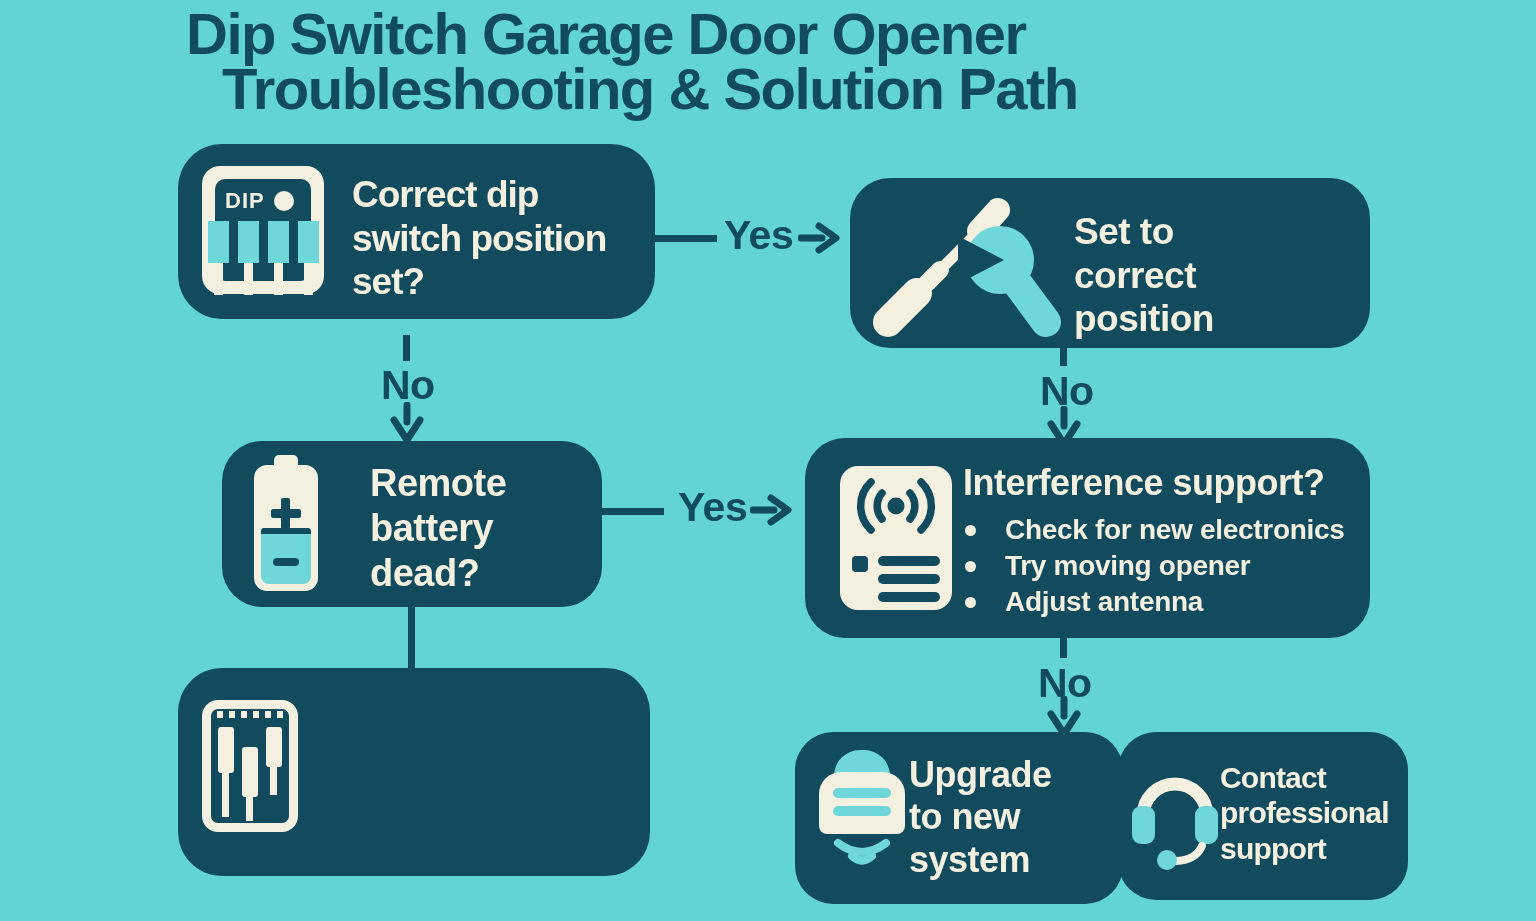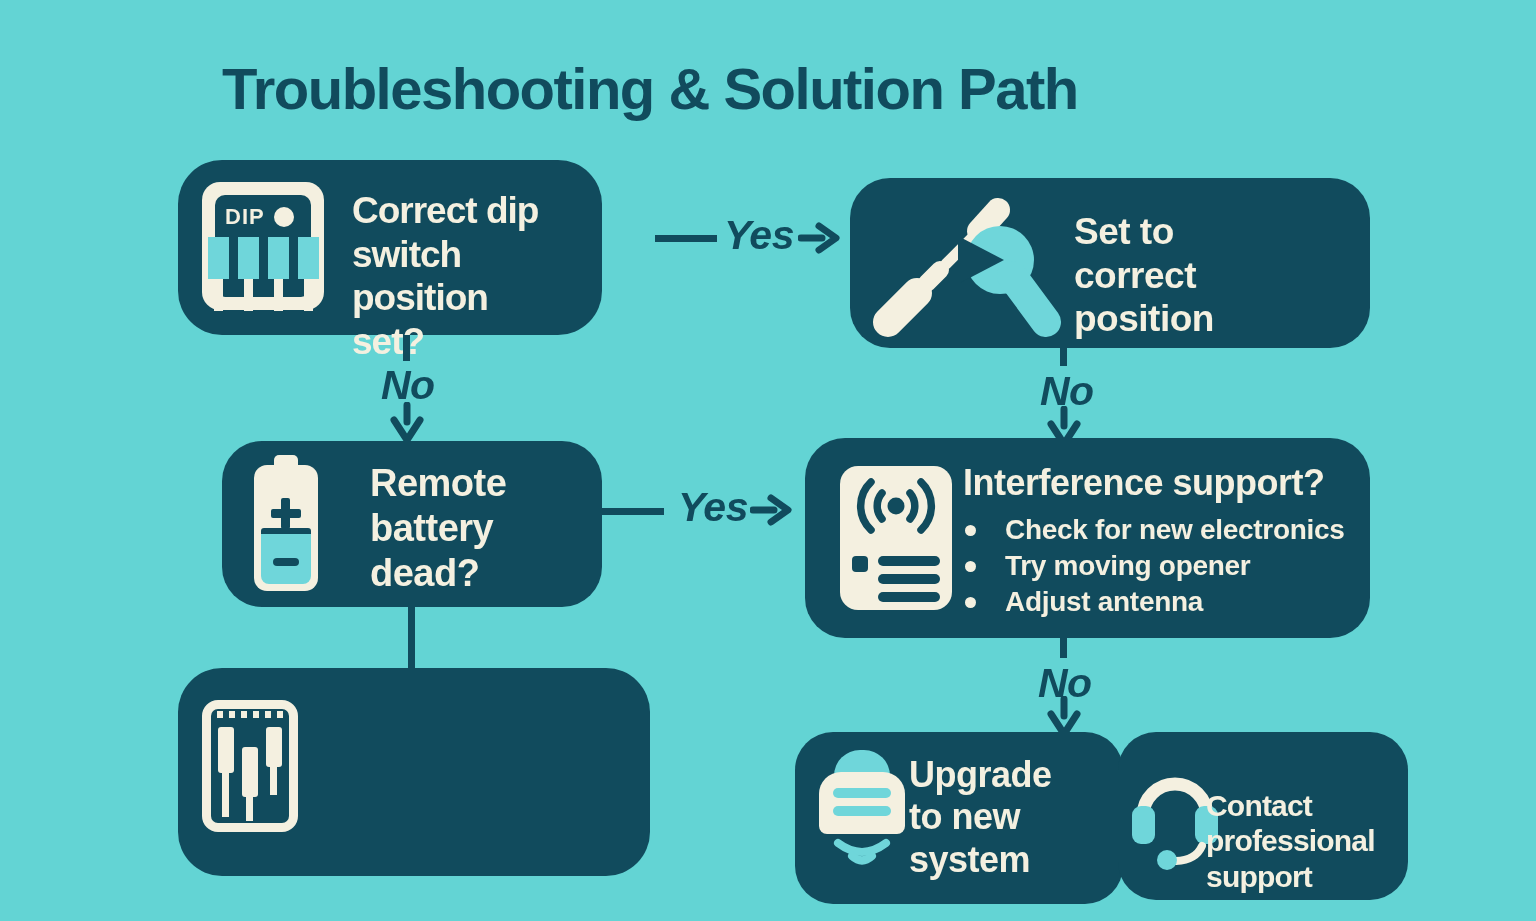--- a/index.html
+++ b/index.html
@@ -12,21 +12,21 @@
   html,body{background:var(--background);}
   .canvas{
     position:relative;width:1536px;height:921px;overflow:hidden;
     background:var(--background);
     font-family:"Liberation Sans","DejaVu Sans",sans-serif;
   }
   .title-line{position:absolute;color:var(--box);font-weight:800;font-size:58px;letter-spacing:-1.5px;white-space:nowrap;}
   .node{position:absolute;background:var(--box);border-radius:44px;}
   .node-text{position:absolute;color:var(--cream);font-weight:700;white-space:pre-line;line-height:1.18;letter-spacing:-0.5px;}
   .conn-line{position:absolute;background:var(--box);}
-  .conn-label{position:absolute;color:var(--box);font-weight:800;font-size:41px;letter-spacing:-0.5px;font-style:italic;}
+  .conn-label{position:absolute;color:var(--box);font-weight:800;font-size:41px;letter-spacing:-0.5px;}
   .arrow-svg{position:absolute;}
   .arrow-svg path, .arrow-svg line{stroke:var(--box);stroke-width:7;fill:none;stroke-linecap:round;stroke-linejoin:round;}
 
   
   .dip-icon{position:absolute;background:var(--cream);border-radius:18px;}
   .dip-inner{position:absolute;inset:13px;background:var(--box);border-radius:10px;padding:9px 10px;}
   .dip-row{display:flex;align-items:center;gap:9px;}
   .dip-word{color:var(--cream);font-weight:800;font-size:22px;letter-spacing:1px;}
   .dip-dot{width:20px;height:20px;border-radius:50%;background:var(--cream);}
   .dip-switches{display:flex;gap:9px;margin-top:7px;justify-content:center;}
@@ -77,23 +77,24 @@
 
   
   .bullet{position:absolute;display:flex;gap:29px;color:var(--cream);font-weight:700;font-size:28px;letter-spacing:-0.3px;white-space:nowrap;}
   .bullet-dot{width:11px;height:11px;border-radius:50%;background:var(--cream);margin-top:11px;flex:none;}
 </style>
 </head>
 <body>
 
 <div class="canvas">
 
+  <div class="title-line" style="left:186px;top:0px;">Dip Switch Garage Door Opener</div>
   <div class="title-line" style="left:222px;top:55px;">Troubleshooting &amp; Solution Path</div>
 
-  <div class="node" style="left:178px;top:160px;width:424px;height:175px;">
+  <div class="node" style="left:178px;top:144px;width:477px;height:175px;">
     <div class="dip-icon" style="left:24px;top:22px;width:122px;height:128px;">
       <div class="dip-inner">
         <div class="dip-row">
           <span class="dip-word">DIP</span>
           <span class="dip-dot"></span>
         </div>
         <div class="dip-switches">
           <span class="dip-sw">
               <i class="knob"></i>
               <i class="stem"></i>
@@ -249,18 +250,18 @@
   </div>
 
   <div class="node" style="left:1118px;top:732px;width:290px;height:168px;border-radius:38px;">
     <svg class="headset" style="left:12px;top:26px;" width="90" height="112" viewBox="0 0 90 112">
       <path class="cream-st" d="M13 58 A32 32 0 0 1 77 58" stroke-width="13"></path>
       <rect class="teal-f" x="2" y="48" width="23" height="38" rx="9"></rect>
       <rect class="teal-f" x="65" y="48" width="23" height="38" rx="9"></rect>
       <path class="cream-st" d="M72 88 Q66 102 46 103" stroke-width="8"></path>
       <circle class="teal-f" cx="37" cy="102" r="10"></circle>
     </svg>
-    <div class="node-text" style="left:88px;top:28px;font-size:30px;letter-spacing:-0.8px;margin-top:28px;">Contact
+    <div class="node-text" style="left:102px;top:28px;font-size:30px;letter-spacing:-0.8px;">Contact
 professional
 support</div>
   </div>
 
 </div>
 
 </body></html>

